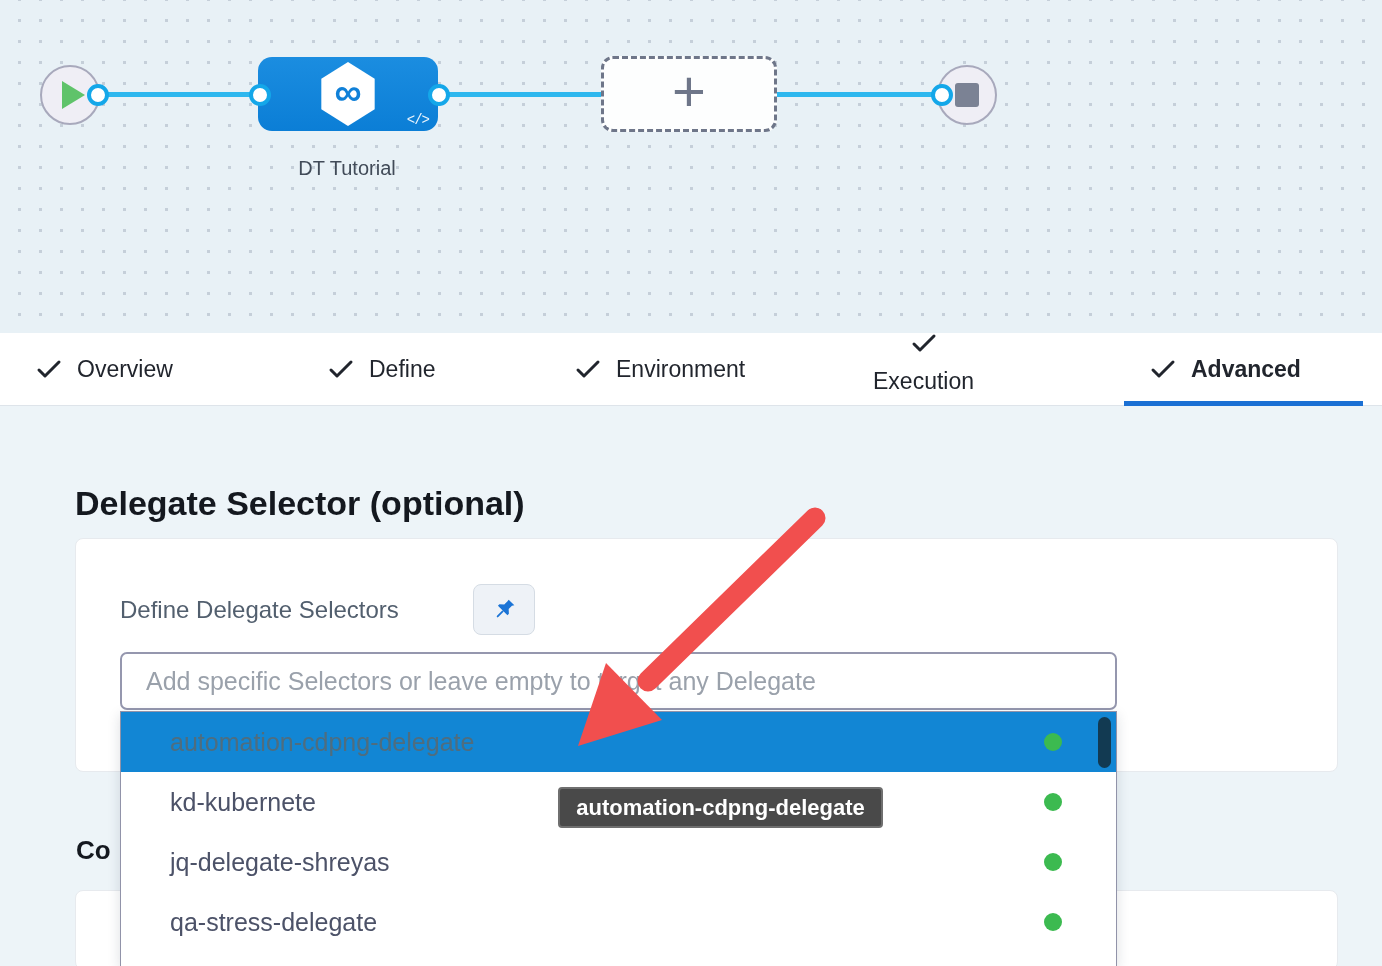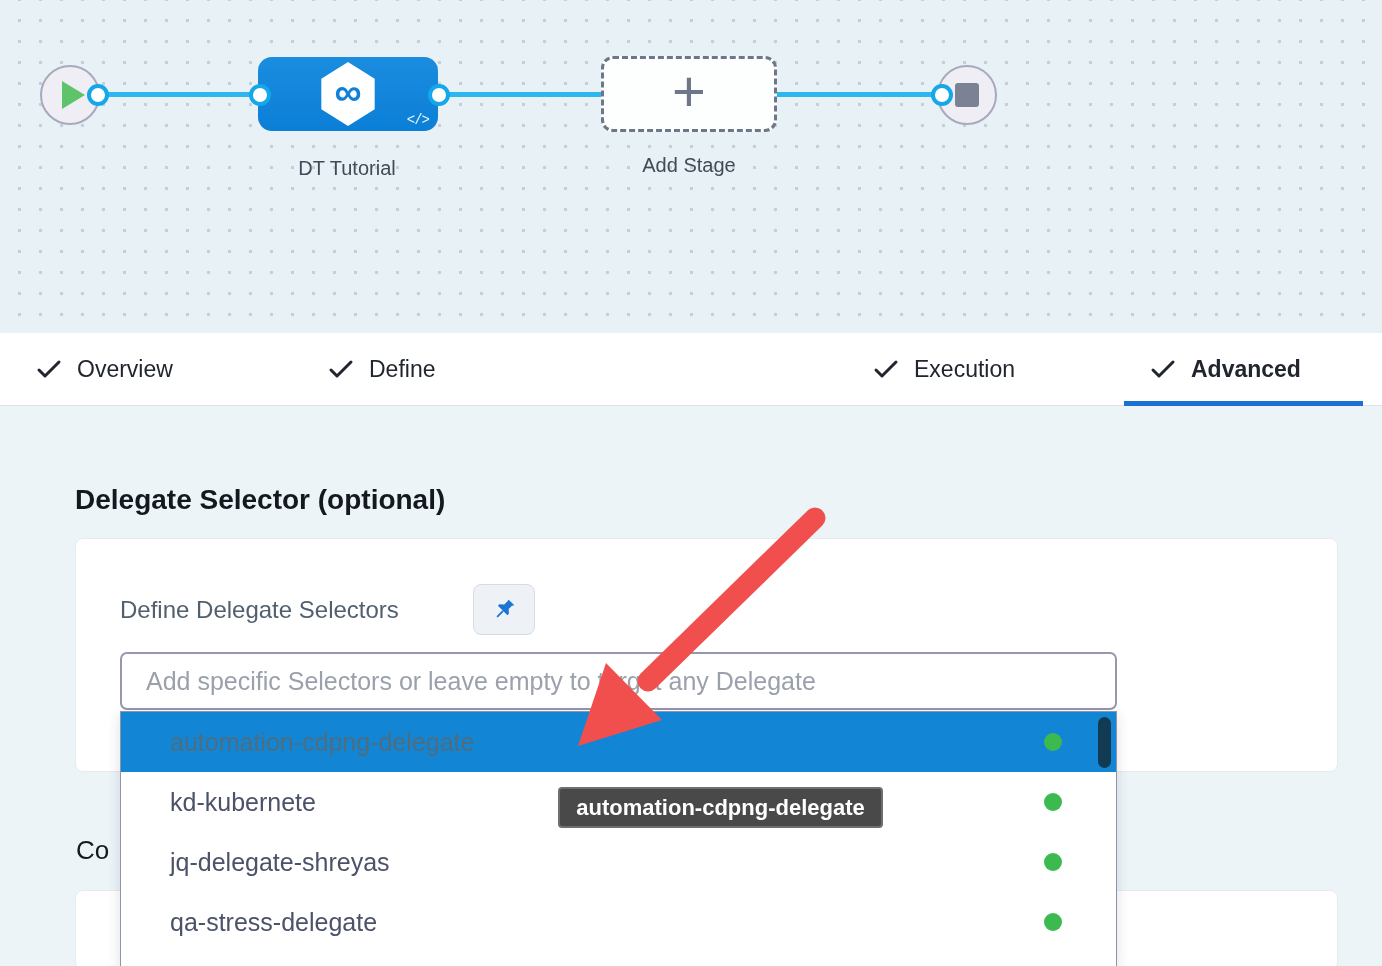--- a/index.html
+++ b/index.html
@@ -41,21 +41,21 @@
   
   .tabbar{position:absolute;left:0;top:333px;width:1382px;height:73px;background:#fff;
     border-bottom:1px solid #dee4ea;box-sizing:border-box;}
   .tab{position:absolute;top:0;height:100%;display:flex;align-items:center;gap:15px;
     font-size:23px;color:#21252d;cursor:pointer;}
   .tab .lbl{font-weight:500;}
   .tab.active .lbl{font-weight:700;}
   .tab svg{display:block;}
   .tab-underline{position:absolute;left:1124px;bottom:-1px;width:239px;height:5px;background:#1b70d4;}
   
-  .section-title{position:absolute;font-size:28px;font-weight:700;color:#14181f;}
+  .section-title{position:absolute;font-size:34px;font-weight:700;color:#14181f;}
   .card{position:absolute;background:#fff;border:1px solid #e7eaee;border-radius:8px;box-sizing:border-box;}
   .define-label{position:absolute;left:120px;top:596px;font-size:24px;color:#525f6e;}
   .pin-btn{position:absolute;left:473px;top:584px;width:62px;height:51px;border-radius:8px;
     background:#eef2f7;border:1px solid #d5dce4;box-sizing:border-box;cursor:pointer;
     display:flex;align-items:center;justify-content:center;}
   .pin-btn svg{transform:rotate(45deg);}
   .selector-input{position:absolute;left:120px;top:652px;width:997px;height:58px;box-sizing:border-box;
     border:2px solid #9597ae;border-radius:7px;background:#fff;padding:0 0 0 24px;
     font-family:"Liberation Sans",sans-serif;font-size:25px;color:#333;outline:none;}
   .selector-input::placeholder{color:#9aa1ab;opacity:1;}
@@ -68,21 +68,21 @@
   .dd-row.highlighted{background:#1286d4;color:#4f6d7e;}
   .status-dot{position:absolute;right:54px;top:50%;margin-top:-9px;width:18px;height:18px;
     border-radius:50%;background:#3cba50;}
   .dd-scrollbar{position:absolute;right:5px;top:5px;width:13px;height:51px;background:#123a52;
     border-radius:7px;cursor:pointer;}
   
   .tooltip{position:absolute;left:558px;top:787px;width:325px;height:41px;box-sizing:border-box;
     background:#494949;border:2px solid #6f6f6f;border-radius:4px;z-index:40;
     color:#fff;font-size:22px;font-weight:700;text-align:center;line-height:37px;}
   
-  .partial-heading{position:absolute;left:76px;top:835px;font-size:26px;font-weight:400;color:#14181f;z-index:5;}
+  .partial-heading{position:absolute;left:76px;top:835px;font-size:26px;font-weight:700;color:#14181f;z-index:5;}
   .arrow-overlay{position:absolute;left:0;top:0;width:1382px;height:966px;z-index:50;pointer-events:none;}
 </style>
 </head>
 <body>
 
 <div id="app">
 
   <div class="canvas">
     <div class="edge" style="left:97px;width:165px;"></div>
     <div class="edge" style="left:438px;width:167px;"></div>
@@ -106,37 +106,42 @@
 
     <div class="add-stage">
       <span>+</span>
     </div>
 
     <div class="term-node" style="left:937px;">
       <div class="stop-sq"></div>
     </div>
 
     <div class="node-label" style="left:237px;top:157px;">DT Tutorial</div>
-    <div class="node-label" style="left:579px;top:154px;">Add Stage</div>
   </div>
 
   <div class="tabbar">
     <div class="tab" style="left:36px;">
       <svg width="26" height="20" viewBox="0 0 26 20">
           <polyline points="3,11 9,17 23,3" stroke="#21252d" stroke-width="3" fill="none" stroke-linecap="round" stroke-linejoin="round"></polyline>
         </svg>
       <span class="lbl">Overview</span>
     </div>
     <div class="tab" style="left:328px;">
       <svg width="26" height="20" viewBox="0 0 26 20">
           <polyline points="3,11 9,17 23,3" stroke="#21252d" stroke-width="3" fill="none" stroke-linecap="round" stroke-linejoin="round"></polyline>
         </svg>
       <span class="lbl">Define</span>
     </div>
-    <div class="tab" style="left:873px;">
+    <div class="tab" style="left:575px;">
+      <svg width="26" height="20" viewBox="0 0 26 20">
+          <polyline points="3,11 9,17 23,3" stroke="#21252d" stroke-width="3" fill="none" stroke-linecap="round" stroke-linejoin="round"></polyline>
+        </svg>
+      <span class="lbl">Environment</span>
+    </div>
+    <div class="tab" style="left:873px;flex-direction:column;">
       <svg width="26" height="20" viewBox="0 0 26 20">
           <polyline points="3,11 9,17 23,3" stroke="#21252d" stroke-width="3" fill="none" stroke-linecap="round" stroke-linejoin="round"></polyline>
         </svg>
       <span class="lbl">Execution</span>
     </div>
     <div class="tab active" style="left:1150px;">
       <svg width="26" height="20" viewBox="0 0 26 20">
           <polyline points="3,11 9,17 23,3" stroke="#21252d" stroke-width="3" fill="none" stroke-linecap="round" stroke-linejoin="round"></polyline>
         </svg>
       <span class="lbl">Advanced</span>

